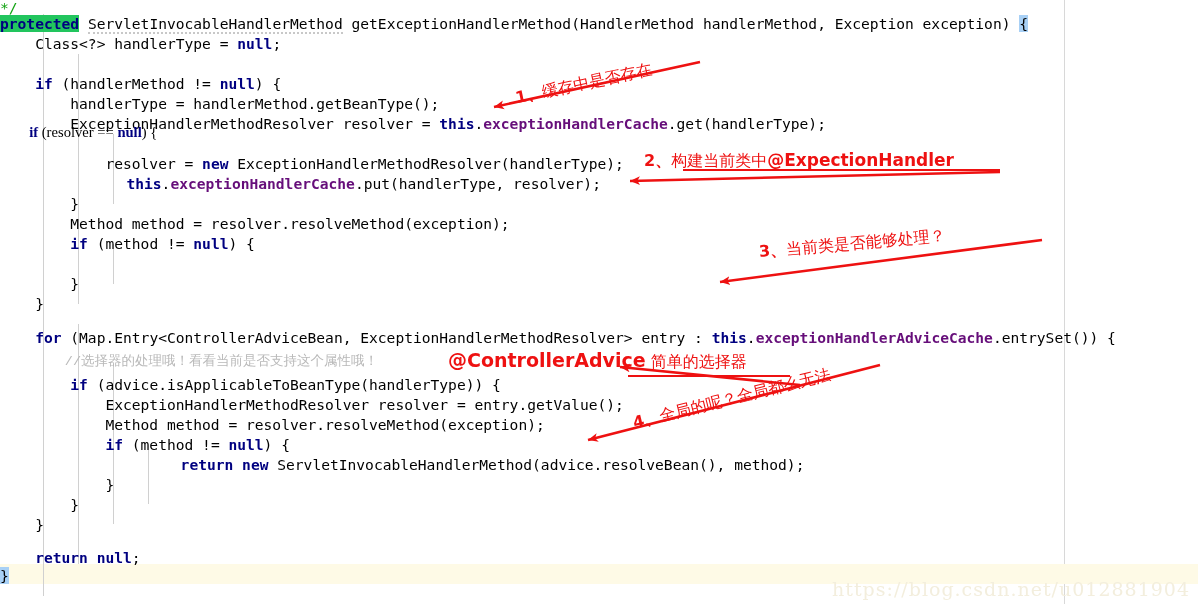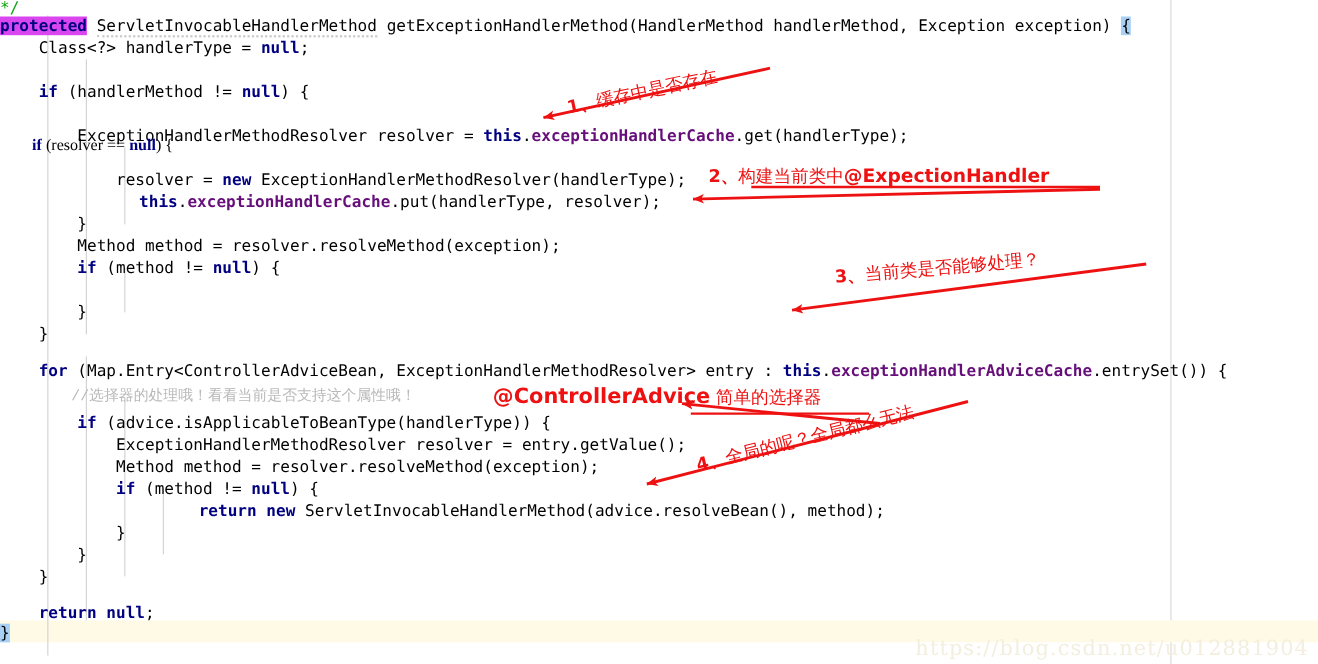--- a/index.html
+++ b/index.html
@@ -53,21 +53,21 @@
   .line-hl {
     position: absolute;
     left: 0;
     width: 1198px;
     height: 20px;
     background: #fefae6;
   }
 
   
   .kw      { color: #000080; font-weight: bold; }
-  .kw-hl   { color: #000080; font-weight: bold; background: #d946ef; }
+  .kw-hl   { color: #000080; font-weight: bold; background: #22c55e; }
   .fld     { color: #660e7a; font-weight: bold; }
   .cmt     { color: #12a312; }
   .cmt2    { color: #b9b9b9; }
   .brace-hl{ background: #a8d0f5; }
   .squig {
     border-bottom: 2px dotted #c8c8c8;
     padding-bottom: 0px;
   }
 
   
@@ -126,20 +126,21 @@
   <div class="indent-guide" style="left:148px;top:444px; height:60px;"></div>
 
   <div class="code-line" style="top:-2px; left:0;"><span class="cmt">*/</span></div>
 
   <div class="code-line" style="top:14px; left:0;"><span class="kw-hl">protected</span> <span class="squig">ServletInvocableHandlerMethod</span> <span>getExceptionHandlerMethod(HandlerMethod handlerMethod, Exception exception)</span> <span class="brace-hl">{</span></div>
 
   <div class="code-line" style="top:34px;">    Class&lt;?&gt; handlerType = <span class="kw">null</span>;</div>
 
   <div class="code-line" style="top:74px;">    <span class="kw">if</span> (handlerMethod != <span class="kw">null</span>) {</div>
 
+  <div class="code-line" style="top:94px;">        handlerType = handlerMethod.getBeanType();</div>
 
   <div class="code-line" style="top:114px;">        ExceptionHandlerMethodResolver resolver = <span class="kw">this</span>.<span class="fld">exceptionHandlerCache</span>.get(handlerType);</div>
 
   <div class="code-line" style="top:122px;font-family:Liberation Serif, serif;">        <span class="kw">if</span> (resolver == <span class="kw">null</span>) {</div>
 
   <div class="code-line" style="top:154px;">            resolver = <span class="kw">new</span> ExceptionHandlerMethodResolver(handlerType);</div>
 
   <div class="code-line" style="top:174px;padding-left:21px;">            <span class="kw">this</span>.<span class="fld">exceptionHandlerCache</span>.put(handlerType, resolver);</div>
 
   <div class="code-line" style="top:194px;">        }</div>

